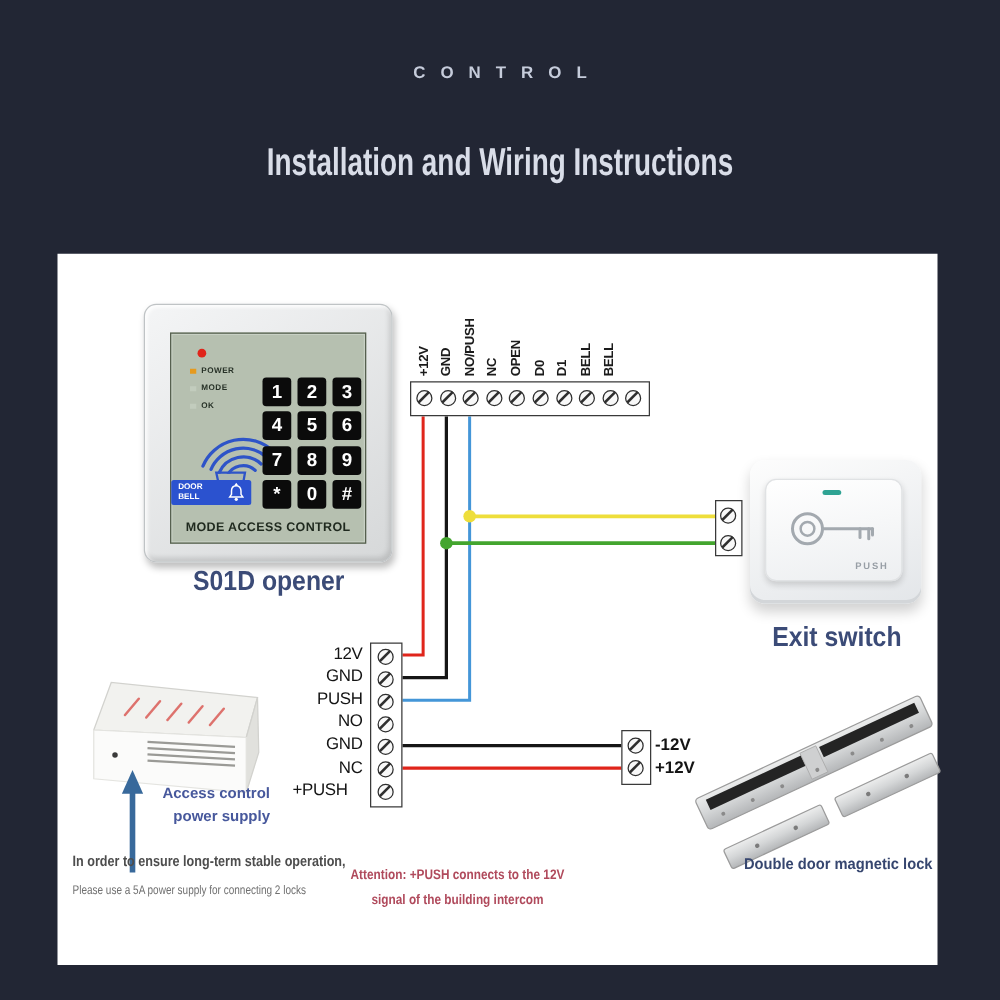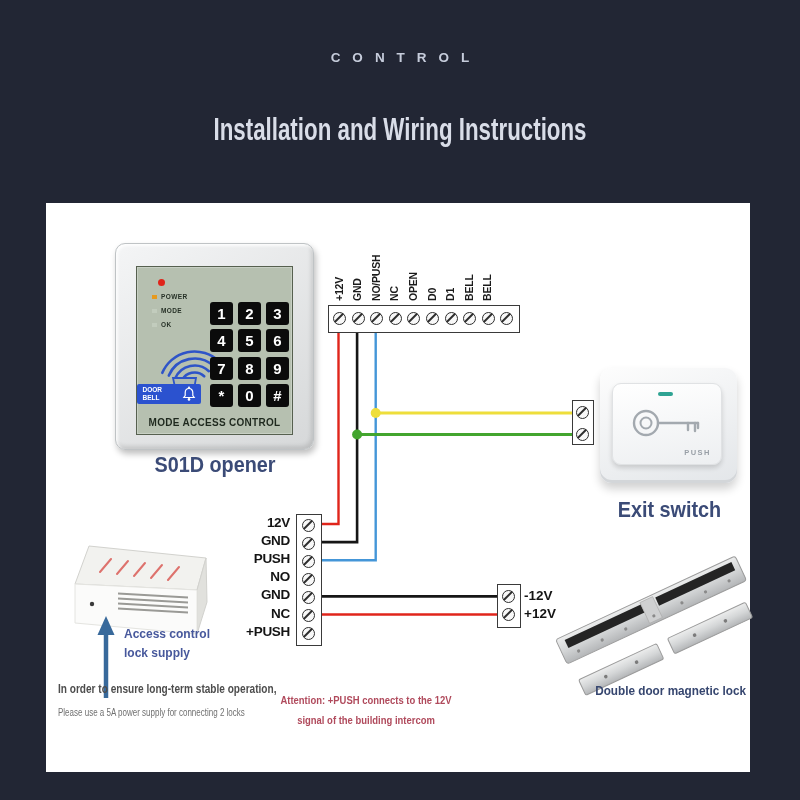--- a/index.html
+++ b/index.html
@@ -17,21 +17,21 @@
   
   .panel{left:46px;top:203px;width:704px;height:569px;background:#ffffff;z-index:1}
   
   .strip{position:absolute;background:#fff;border:1.6px solid #3a3a3a;box-sizing:border-box;z-index:3}
   .screw{position:absolute;width:13px;height:13px;box-sizing:border-box;border:1.5px solid #2e2e2e;
          border-radius:50%;background:#f8f8f8}
   .screw::after{content:"";position:absolute;left:-1px;top:4.2px;width:11.5px;height:1.6px;
                 background:#2e2e2e;transform:rotate(-45deg)}
   .vlabel{position:absolute;transform:rotate(-90deg);transform-origin:0 0;white-space:nowrap;
           font-size:10.5px;font-weight:700;color:#1b1b1b;z-index:3;letter-spacing:-0.2px}
-  .hlabel{position:absolute;width:76px;text-align:right;font-size:13.5px;font-weight:700;
+  .hlabel{position:absolute;width:76px;text-align:right;font-size:13.5px;font-weight:400;
           color:#141414;z-index:3;letter-spacing:-0.3px}
   .locklabel{position:absolute;font-size:13.5px;font-weight:700;color:#141414;z-index:3}
   
   .keypad{left:115px;top:243px;width:197px;height:205px;z-index:3;border-radius:10px;
           background:linear-gradient(145deg,#f4f5f6,#d6d8d9);border:1px solid #bfc3c5;
           box-shadow:2px 4px 6px rgba(0,0,0,.25), inset 2px 2px 3px rgba(255,255,255,.85),
                      inset -2px -3px 4px rgba(0,0,0,.12)}
   .keypad-inner{position:absolute;left:20px;top:22px;width:155px;height:167px;background:#b6c0b0;
                 border:1px solid #56604f;box-shadow:inset 0 0 0 1px rgba(255,255,255,.25)}
   .ledrow{position:absolute;display:flex;align-items:center;gap:4px;font-size:6.5px;font-weight:700;
@@ -58,21 +58,21 @@
   .pushlbl{position:absolute;right:10px;bottom:7px;font-size:7.5px;font-weight:700;
            letter-spacing:1.5px;color:#989fa6}
   
   .note1{left:58px;top:682px;font-size:12px;font-weight:600;color:#4d4d4d;z-index:3;
          transform:scaleX(.84);transform-origin:left top;white-space:nowrap}
   .note2{left:58px;top:707px;font-size:10px;color:#707070;z-index:3;
          transform:scaleX(.8);transform-origin:left top;white-space:nowrap}
   .attention{left:266px;top:690px;width:200px;text-align:center;font-size:11px;font-weight:700;
              color:#b04a5c;line-height:20px;z-index:3;transform:scaleX(.86);transform-origin:center top}
   .attention span{display:block}
-  .pscaption{left:124px;top:625px;width:92px;text-align:left;font-size:12px;font-weight:600;
+  .pscaption{left:124px;top:625px;width:92px;text-align:right;font-size:12px;font-weight:600;
              color:#47589c;line-height:19px;z-index:3}
   .pscaption span{display:block}
   .maglock-caption{left:556px;top:684px;width:190px;text-align:right;font-size:12.5px;font-weight:700;
                    color:#36466f;z-index:3;transform:scaleX(.94);transform-origin:right top;white-space:nowrap}
   svg.overlay{position:absolute;left:0;top:0;z-index:2;pointer-events:none}
 </style>
 </head>
 <body>
 
 <div class="abs eyebrow">CONTROL</div>
@@ -181,21 +181,21 @@
   <span class="screw" style="left:5px;top:75.9px"></span>
   <span class="screw" style="left:5px;top:94px"></span>
   <span class="screw" style="left:5px;top:112.1px"></span>
 </div>
 <span class="hlabel" style="left:214px;top:515px">12V</span>
 <span class="hlabel" style="left:214px;top:533.1px">GND</span>
 <span class="hlabel" style="left:214px;top:551.2px">PUSH</span>
 <span class="hlabel" style="left:214px;top:569.3px">NO</span>
 <span class="hlabel" style="left:214px;top:587.4px">GND</span>
 <span class="hlabel" style="left:214px;top:605.5px">NC</span>
-<span class="hlabel" style="left:214px;top:623.6px">+PUSH</span>
+<span class="hlabel" style="left:202px;top:623.6px">+PUSH</span>
 
 <div class="strip" style="left:497px;top:584px;width:24px;height:44px">
   <span class="screw" style="left:4px;top:4.5px"></span>
   <span class="screw" style="left:4px;top:22.6px"></span>
 </div>
 <span class="locklabel" style="left:524px;top:588px">-12V</span>
 <span class="locklabel" style="left:524px;top:606px">+12V</span>
 
 <div class="strip" style="left:572px;top:400px;width:22px;height:45px">
   <span class="screw" style="left:3px;top:5px"></span>
@@ -273,21 +273,21 @@
         <path d="M68,18 L68,23"></path>
       </g>
     </svg>
     <span class="pushlbl">PUSH</span>
   </div>
 </div>
 <div class="caption" style="left:592px;top:497px;width:155px;font-size:22px;transform:scaleX(.9)">Exit switch</div>
 
 <div class="abs pscaption">
   <span>Access control</span>
-  <span>lock supply</span>
+  <span>power supply</span>
 </div>
 
 <div class="abs maglock-caption">Double door magnetic lock</div>
 
 <div class="abs note1">In order to ensure long-term stable operation,</div>
 <div class="abs note2">Please use a 5A power supply for connecting 2 locks</div>
 <div class="abs attention">
   <span>Attention: +PUSH connects to the 12V</span>
   <span>signal of the building intercom</span>
 </div>

